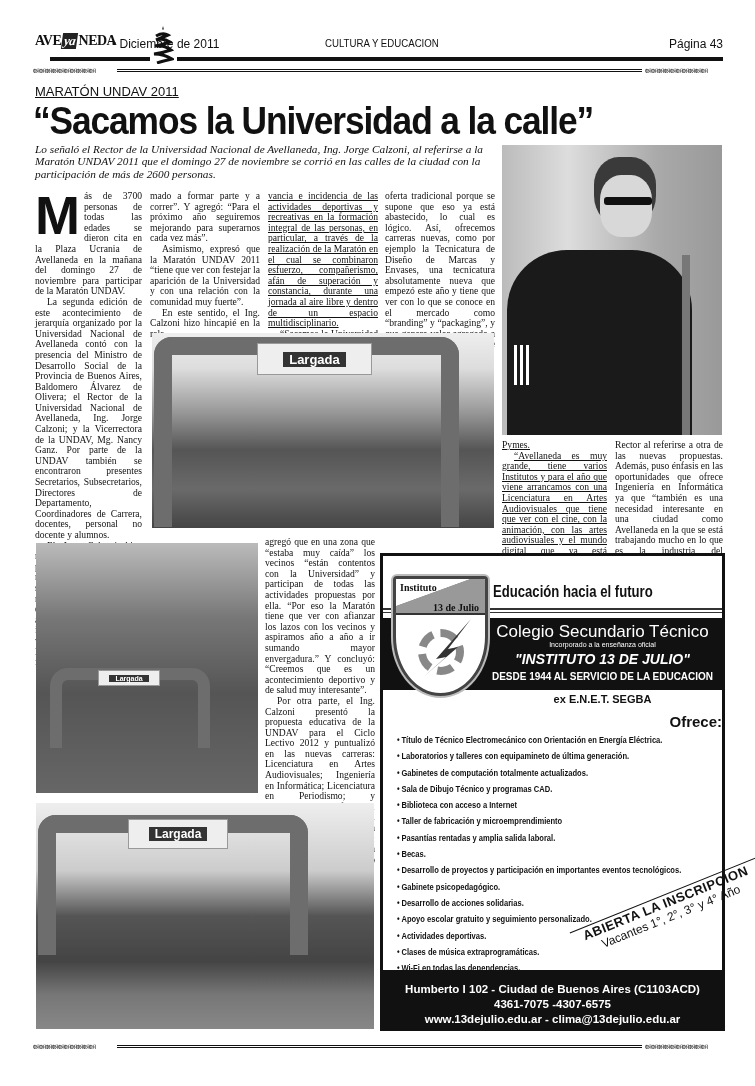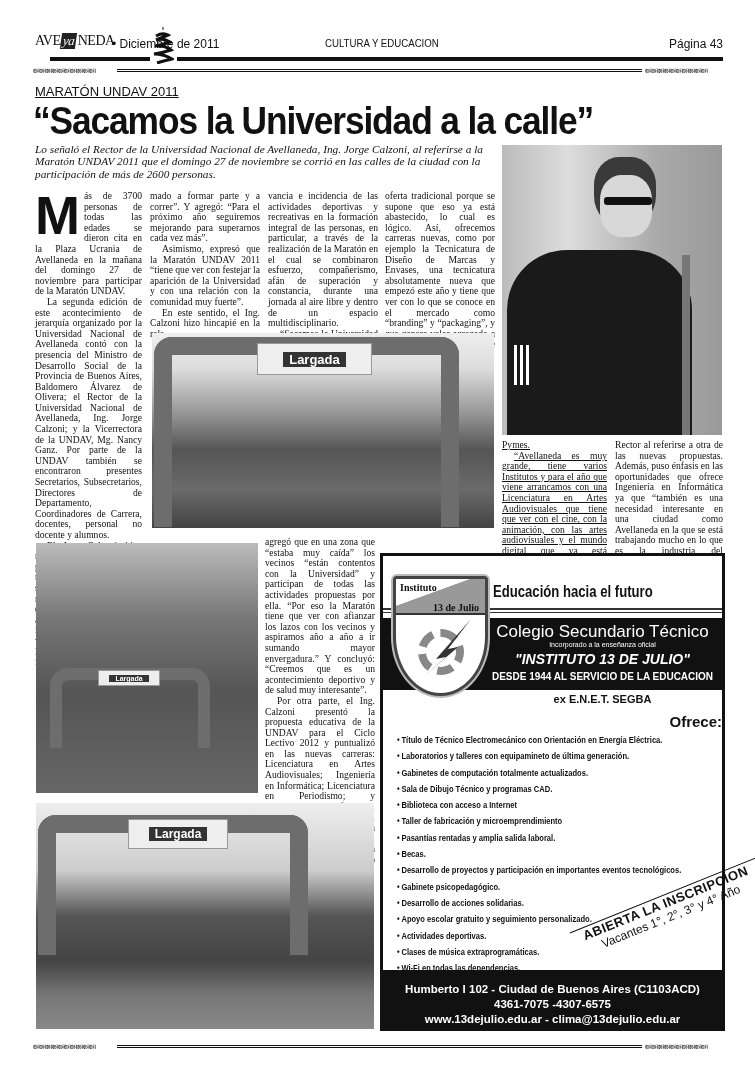--- a/index.html
+++ b/index.html
@@ -2,21 +2,21 @@
 <html><head>
 <meta charset="utf-8">
 <style>
   * { box-sizing: border-box; margin: 0; padding: 0; }
   html, body { width: 755px; height: 1086px; background: #fff; overflow: hidden; }
   body { position: relative; font-family: "Liberation Serif", serif; color: #111; }
 
   .abs { position: absolute; }
 
   
-  .logo { left: 35px; top: 33px; font-family: "Liberation Serif", serif; font-weight: normal; font-size: 14px; letter-spacing: -0.5px; display: flex; align-items: center; }
+  .logo { left: 35px; top: 33px; font-family: "Liberation Serif", serif; font-weight: bold; font-size: 14px; letter-spacing: -0.5px; display: flex; align-items: center; }
   .logo .ya { background: #222; color: #fff; font-style: italic; font-size: 13px; padding: 0 2px; transform: skewX(-8deg); margin: 0 1px; }
   .hdr-date { left: 112px; top: 37px; font-family: "Liberation Sans", sans-serif; font-size: 12px; }
   .hdr-section { left: 325px; top: 37px; font-family: "Liberation Sans", sans-serif; font-size: 10.5px; transform: scaleX(0.92); transform-origin: left; }
   .hdr-page { right: 32px; top: 37px; font-family: "Liberation Sans", sans-serif; font-size: 12px; }
   .hdr-line1 { left: 50px; top: 57px; width: 100px; height: 4px; background: #111; }
   .hdr-line2 { left: 177px; top: 57px; width: 546px; height: 4px; background: #111; }
   .tree { left: 152px; top: 26px; width: 22px; height: 38px; }
 
   .orn { font-family: "DejaVu Sans Mono", monospace; font-size: 6px; letter-spacing: -0.5px; color: #333; white-space: nowrap; overflow: hidden; }
   .rule { height: 3px; border-top: 1.5px solid #111; border-bottom: 1px solid #111; }
@@ -92,21 +92,21 @@
   <span class="dropcap">M</span>
   <p class="noindent">ás de 3700 personas de todas las edades se dieron cita en la Plaza Ucrania de Avellaneda en la mañana del domingo 27 de noviembre para participar de la Maratón UNDAV.</p>
   <p>La segunda edición de este acontecimiento de jerarquía organizado por la Universidad Nacional de Avellaneda contó con la presencia del Ministro de Desarrollo Social de la Provincia de Buenos Aires, Baldomero Álvarez de Olivera; el Rector de la Universidad Nacional de Avellaneda, Ing. Jorge Calzoni; y la Vicerrectora de la UNDAV, Mg. Nancy Ganz. Por parte de la UNDAV también se encontraron presentes Secretarios, Subsecretarios, Directores de Departamento, Coordinadores de Carrera, docentes, personal no docente y alumnos.</p>
   <p>El Ing. Calzoni hizo manifiesta su satisfacción por el éxito en la realización de la maratón y señaló: “Celebro el resultado que obtuvimos este año ya que superamos ampliamente el número de inscriptos y se notó un verdadero clima de fiesta. Es bueno ver que tantas familias se hayan ani-</p>
 </div>
 <div class="abs col" style="left:150px;top:191px;width:110px;">
   <p class="noindent">mado a formar parte y a correr”. Y agregó: “Para el próximo año seguiremos mejorando para superarnos cada vez más”.</p>
   <p>Asimismo, expresó que la Maratón UNDAV 2011 “tiene que ver con festejar la aparición de la Universidad y con una relación con la comunidad muy fuerte”.</p>
   <p>En este sentido, el Ing. Calzoni hizo hincapié en la rele-</p>
 </div>
-<div class="abs col" style="left:268px;top:191px;width:110px;">
+<div class="abs col" style="left:268px;top:191px;width:110px;text-decoration:underline;">
   <p class="noindent">vancia e incidencia de las actividades deportivas y recreativas en la formación integral de las personas, en particular, a través de la realización de la Maratón en el cual se combinaron esfuerzo, compañerismo, afán de superación y constancia, durante una jornada al aire libre y dentro de un espacio multidisciplinario.</p>
   <p>“Sacamos la Universidad a la calle”, afirmó el Rector. Y</p>
 </div>
 <div class="abs col" style="left:385px;top:191px;width:110px;">
   <p class="noindent">oferta tradicional porque se supone que eso ya está abastecido, lo cual es lógico. Así, ofrecemos carreras nuevas, como por ejemplo la Tecnicatura de Diseño de Marcas y Envases, una tecnicatura absolutamente nueva que empezó este año y tiene que ver con lo que se conoce en el mercado como “branding” y “packaging”, y que genera valor agregado a la producción sobretodo de las</p>
 </div>
 
 <div class="abs photo ph-portrait" style="left:502px;top:145px;width:220px;height:290px;">
   <div style="position:absolute;left:92px;top:12px;width:62px;height:70px;border-radius:40% 40% 45% 45%;background:#3a3a3a;"></div>
   <div style="position:absolute;left:98px;top:30px;width:52px;height:62px;border-radius:40%;background:#d8d8d8;"></div>

